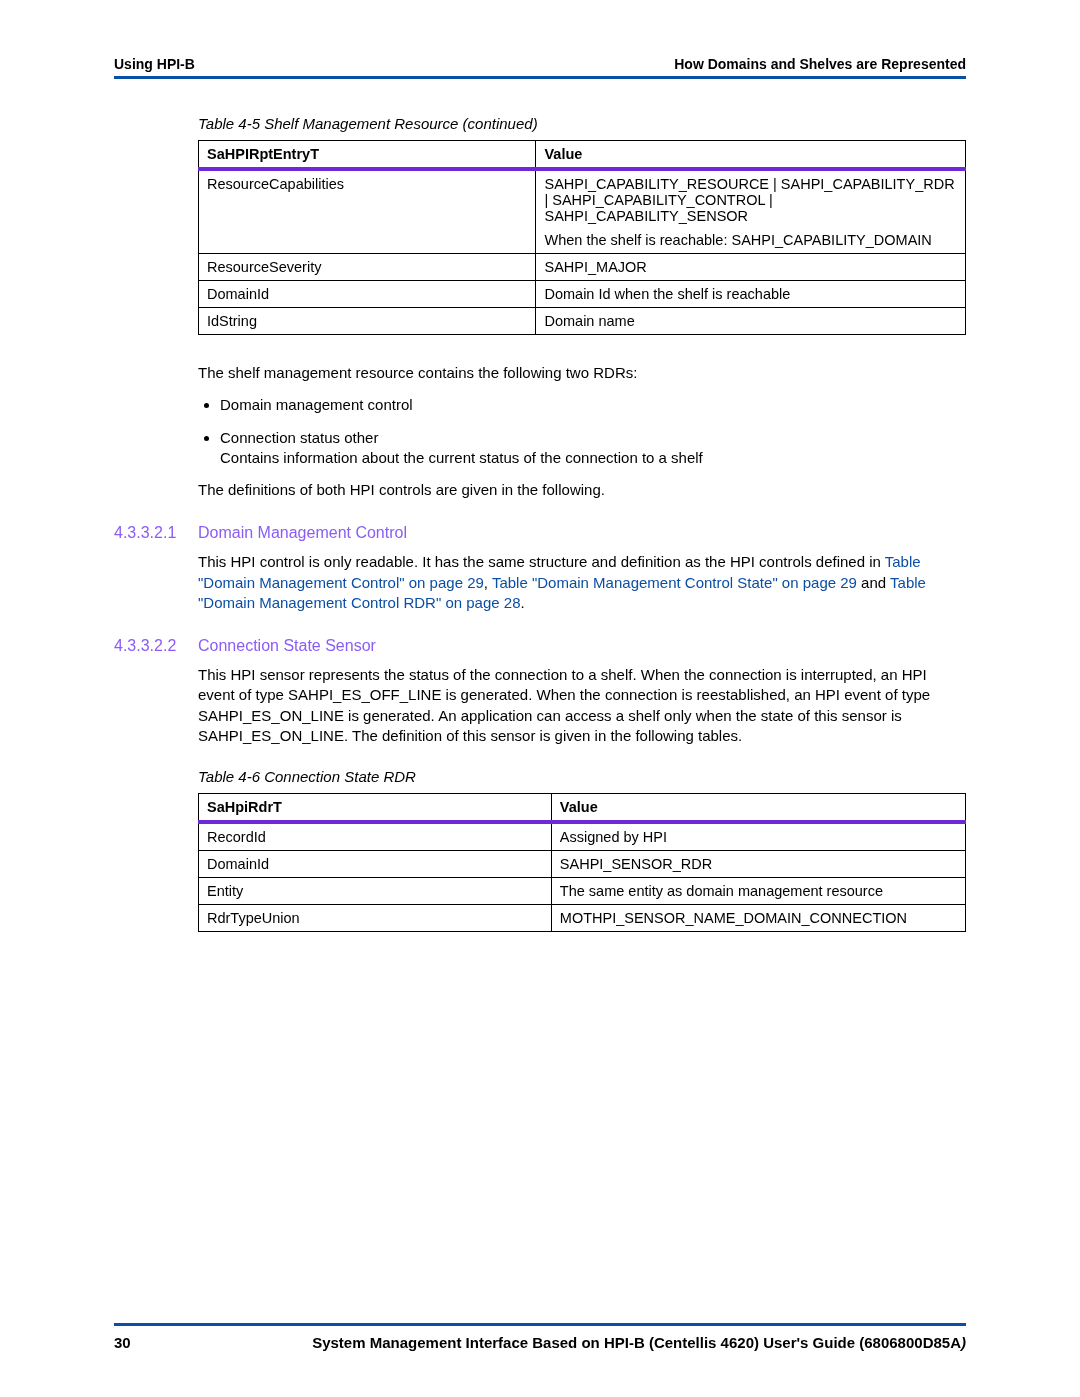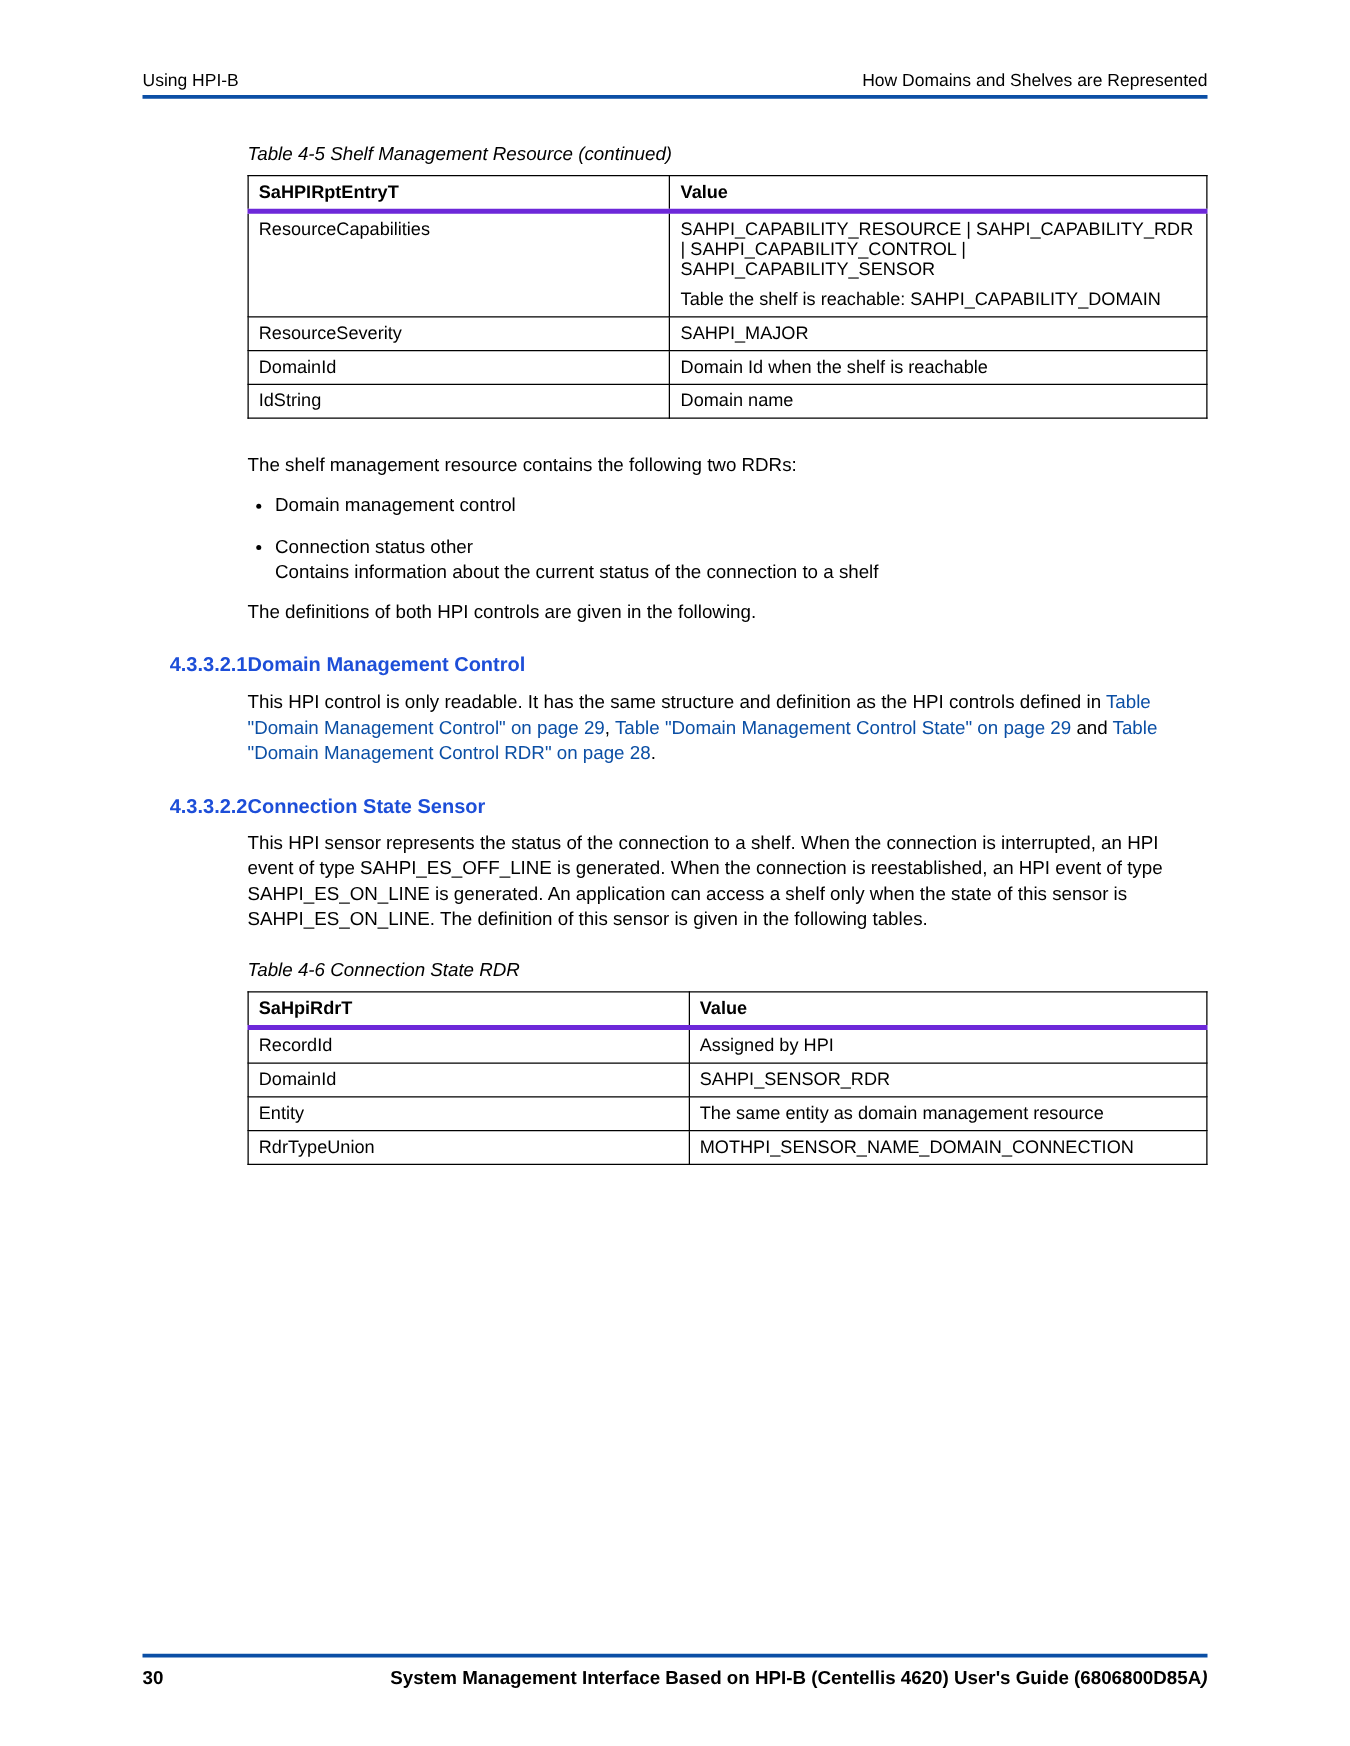--- a/index.html
+++ b/index.html
@@ -13,21 +13,21 @@
     width: 1080px;
     height: 1397px;
     position: relative;
     box-sizing: border-box;
     padding: 56px 114px 50px 114px;
   }
   .header-row {
     display: flex;
     justify-content: space-between;
     font-size: 14px;
-    font-weight: normal;
+    font-weight: bold;
     margin-bottom: 4px;
   }
   .header-rule {
     border: none;
     border-top: 3px solid #0b4fa5;
     margin: 0 0 36px 0;
   }
   .content {
     margin-left: 84px;
   }
@@ -62,25 +62,24 @@
     list-style: disc;
     padding-left: 22px;
     margin: 0 0 12px 0;
   }
   ul.bullets li {
     margin-bottom: 12px;
     line-height: 1.35;
   }
   .section-head {
     display: flex;
-    color: #1d4ed8;
-    font-weight: bold;
+    color: #8b5cf6;
+    font-weight: normal;
     font-size: 16px;
     margin: 24px 0 10px -84px;
-    text-align: right;
   }
   .section-num {
     width: 84px;
     flex-shrink: 0;
   }
   a.xref {
     color: #0b4fa5;
     text-decoration: none;
   }
   .footer {
@@ -126,21 +125,21 @@
     <table class="data">
       <tbody>
           <tr>
         <th style="width:44%">SaHPIRptEntryT</th>
         <th>Value</th>
       </tr>
       <tr class="heavy-sep">
         <td>ResourceCapabilities</td>
         <td>
           <div>SAHPI_CAPABILITY_RESOURCE | SAHPI_CAPABILITY_RDR | SAHPI_CAPABILITY_CONTROL | SAHPI_CAPABILITY_SENSOR</div>
-          <div style="margin-top:8px">Table the shelf is reachable: SAHPI_CAPABILITY_DOMAIN</div>
+          <div style="margin-top:8px">When the shelf is reachable: SAHPI_CAPABILITY_DOMAIN</div>
         </td>
       </tr>
       <tr>
         <td>ResourceSeverity</td>
         <td>SAHPI_MAJOR</td>
       </tr>
       <tr>
         <td>DomainId</td>
         <td>Domain Id when the shelf is reachable</td>
       </tr>

